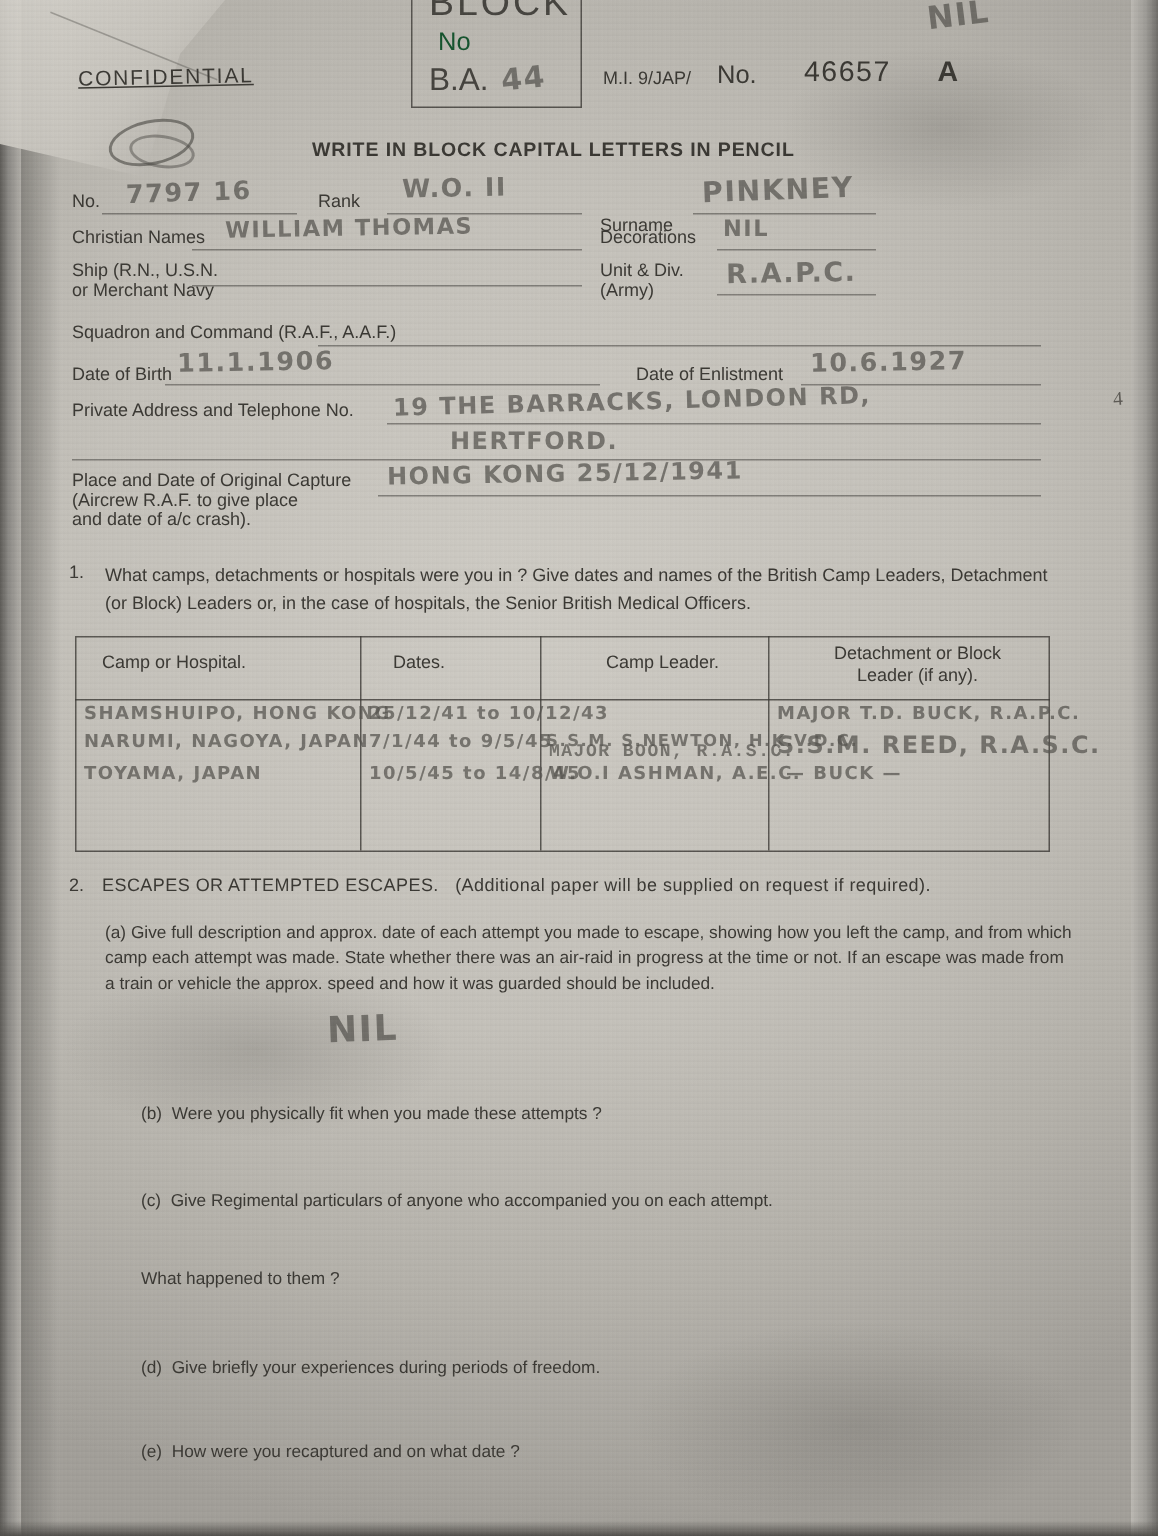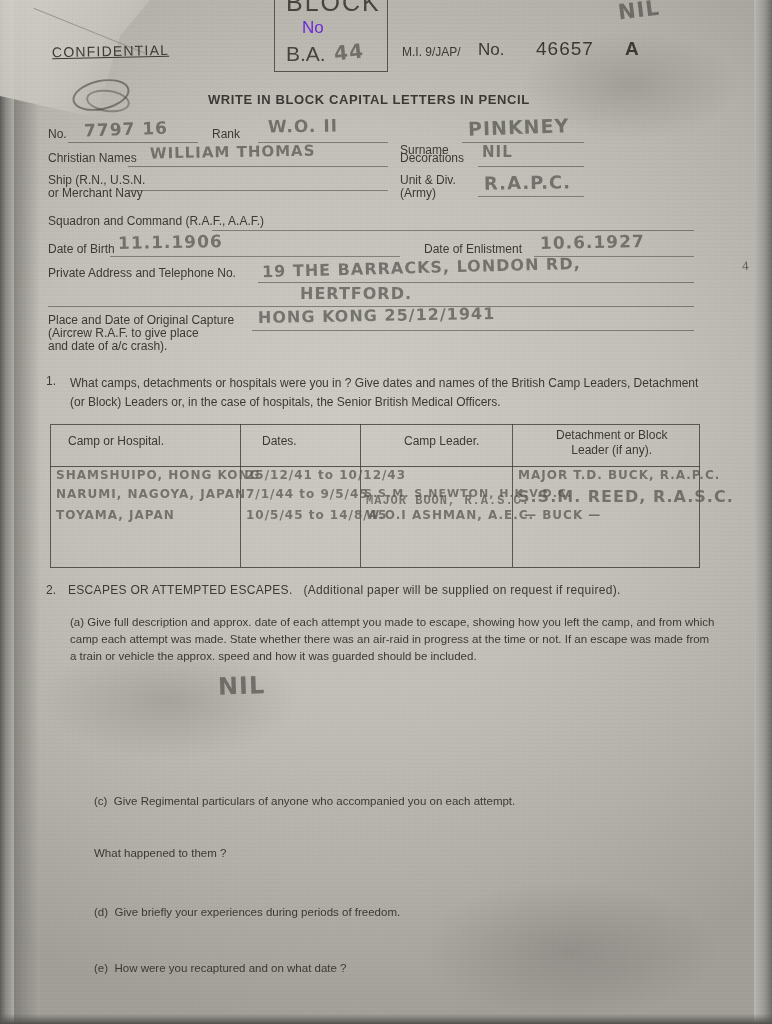--- a/index.html
+++ b/index.html
@@ -163,21 +163,21 @@
   <div class="flap-line"></div>
   <div class="tie"></div>
   <div class="tie2"></div>
 
   <div class="pencil hand" style="left:618px; top:-2px; font-size:21px; transform:rotate(-7deg);">NIL</div>
 
   <div class="pencil" style="left:742px; top:258px; font-size:13px; transform:rotate(-4deg);">4</div>
 
   <div class="boxline" style="left:274px; top:-14px; width:112px; height:84px;"></div>
   <div class="print" style="left:286px; top:-12px; font-size:25px; letter-spacing:2px; color:#45433e;">BLOCK</div>
-  <div class="print" style="left:302px; top:18px; font-size:17px; color:#6d28d9;text-align:right;">No</div>
+  <div class="print" style="left:292px; top:18px; font-size:17px; color:#14532d;text-align:right;">No</div>
   <div class="print" style="left:286px; top:42px; font-size:21px; color:#45433e;">B.A.</div>
   <div class="pencil hand" style="left:334px; top:40px; font-size:20px; transform:rotate(-6deg);">44</div>
 
   <div class="print" style="left:402px; top:45px; font-size:12px;">M.I. 9/JAP/</div>
   <div class="print" style="left:478px; top:40px; font-size:17px;">No.</div>
   <div class="print" style="left:536px; top:38px; font-size:19px; letter-spacing:1px;">46657</div>
   <div class="print" style="left:625px; top:38px; font-size:19px; font-weight:700;">A</div>
 
   <div class="print underline-txt" style="left:52px; top:43px; font-size:14px; letter-spacing:1.2px; transform:rotate(-1.2deg);">CONFIDENTIAL</div>
 
@@ -265,20 +265,21 @@
   <div class="pencil hand" style="left:366px; top:508px; font-size:12px;">W.O.I ASHMAN, A.E.C.</div>
   <div class="pencil hand" style="left:524px; top:508px; font-size:12px;">— BUCK —</div>
 
   <div class="print" style="left:46px; top:583px; font-size:12px;">2.</div>
   <div class="print" style="left:68px; top:583px; font-size:12px; letter-spacing:.3px;">ESCAPES OR ATTEMPTED ESCAPES.   (Additional paper will be supplied on request if required).</div>
 
   <div class="print" style="left:70px; top:614px; width:648px; font-size:11.5px; line-height:17px; white-space:normal;">(a)  Give full description and approx. date of each attempt you made to escape, showing how you left the camp, and from which camp each attempt was made.   State whether there was an air-raid in progress at the time or not.   If an escape was made from a train or vehicle the approx. speed and how it was guarded should be included.</div>
 
   <div class="pencil hand" style="left:218px; top:672px; font-size:24px; transform:rotate(-2deg);">NIL</div>
 
+  <div class="print" style="left:94px; top:737px; font-size:11.5px;">(b)  Were you physically fit when you made these attempts ?</div>
 
   <div class="print" style="left:94px; top:795px; font-size:11.5px;">(c)  Give Regimental particulars of anyone who accompanied you on each attempt.</div>
 
   <div class="print" style="left:94px; top:847px; font-size:11.5px;">What happened to them ?</div>
 
   <div class="print" style="left:94px; top:906px; font-size:11.5px;">(d)  Give briefly your experiences during periods of freedom.</div>
 
   <div class="print" style="left:94px; top:962px; font-size:11.5px;">(e)  How were you recaptured and on what date ?</div>
 
   <div id="grain"></div>

